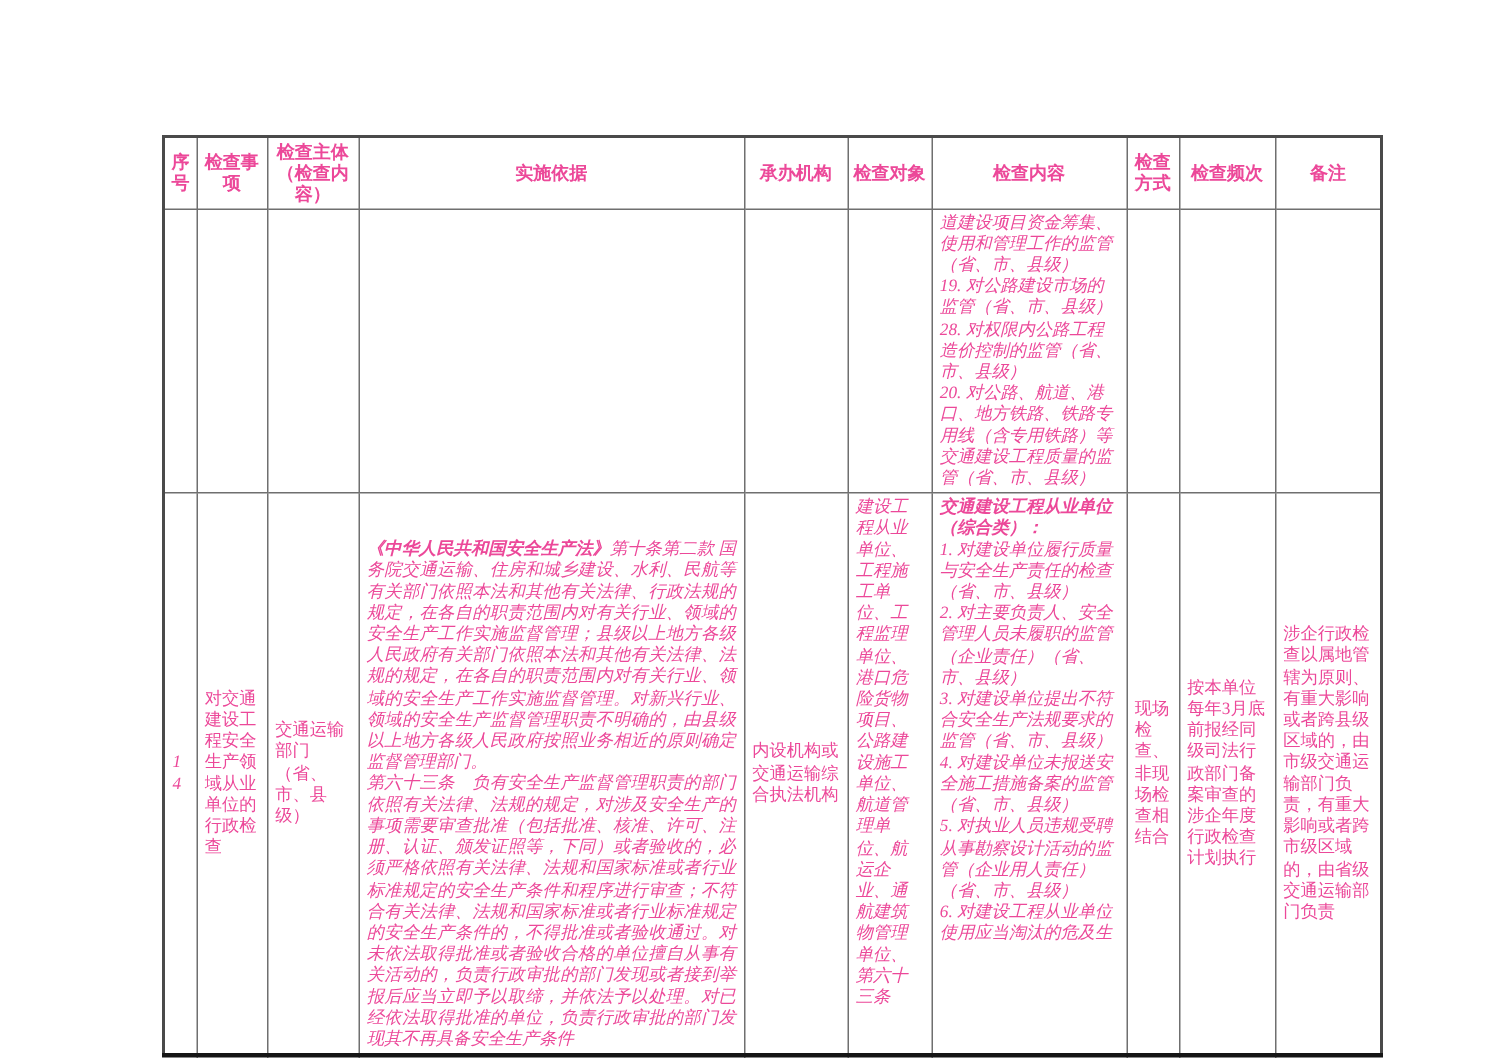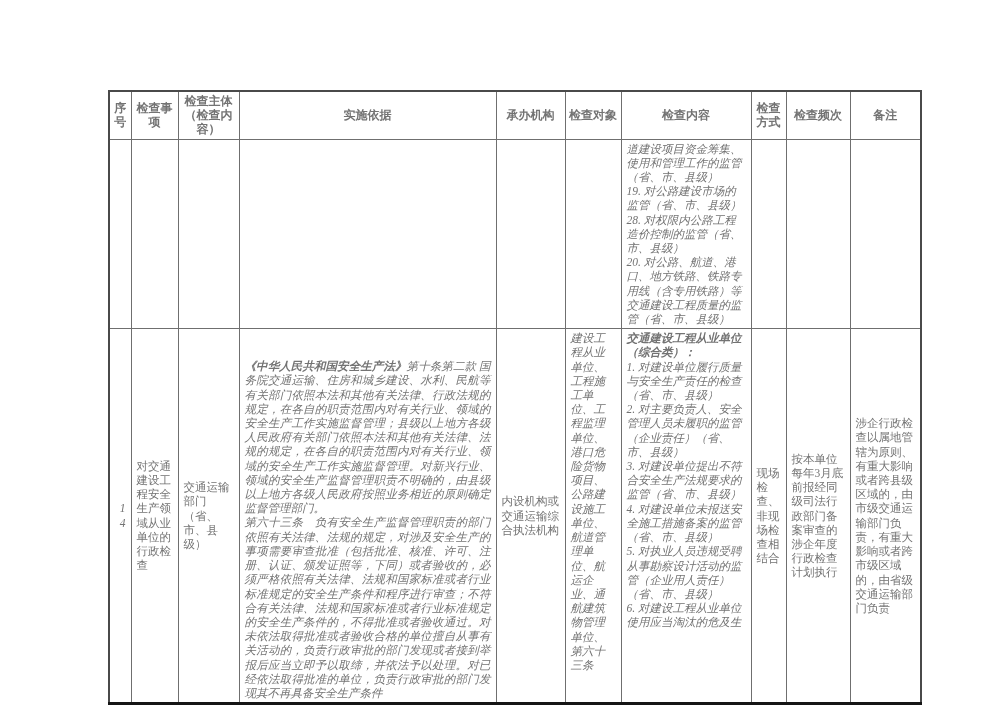--- a/index.html
+++ b/index.html
@@ -1,21 +1,21 @@
 <!DOCTYPE html>
 <html><head>
 <meta charset="utf-8">
 <style>
   html,body { margin:0; padding:0; background:#ffffff; }
   .page {
     position:relative;
     width:1000px; height:706px;
     background:#ffffff;
     font-family:"Liberation Serif","DejaVu Serif",serif;
-    color:#737373;
+    color:#ec4899;
     overflow:hidden;
   }
   table.doc-table {
     position:absolute; left:108px; top:90px;
     width:812px; height:518px;
     border-collapse:collapse; table-layout:fixed;
     border:2px solid #4a4a4a;
     border-bottom:3px solid #151515;
   }
   .doc-table th, .doc-table td {
@@ -27,21 +27,21 @@
     vertical-align:middle;
     word-break:break-all;
   }
   .doc-table th {
     font-weight:bold;
     font-size:12px;
     text-align:center;
     padding:2px 2px;
   }
   .doc-table td.top { vertical-align:top;font-style:italic; }
-  .doc-table td.center { text-align:right;font-style:italic; }
+  .doc-table td.center { text-align:left;font-style:italic; }
   .cellwrap { white-space:pre-line; text-align:left; }
   .cellwrap.justify { text-align:justify;margin-top:28px; }
   tr.row-prev { height:185px; }
   tr.row-main { height:288px; }
   .pad-sm { padding:2px 4px; }
 </style>
 </head>
 <body>
 
 <div class="page">

